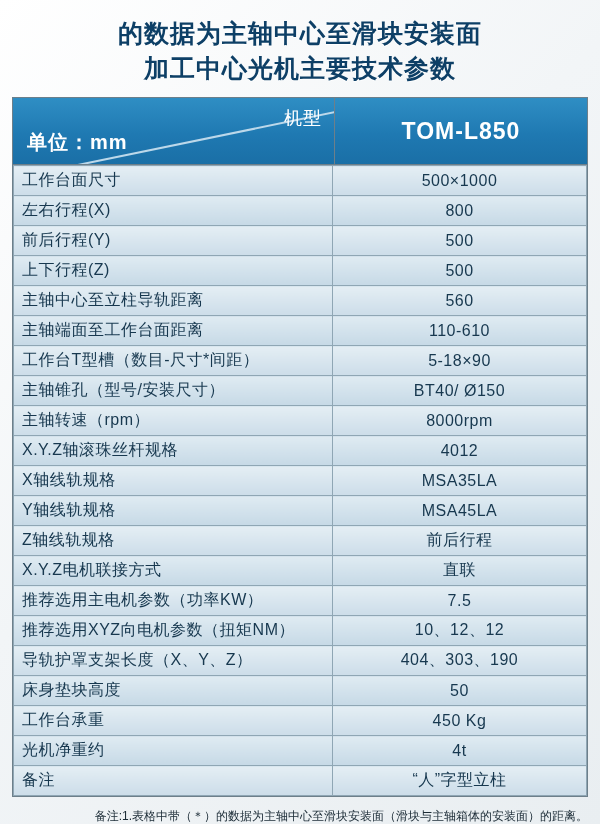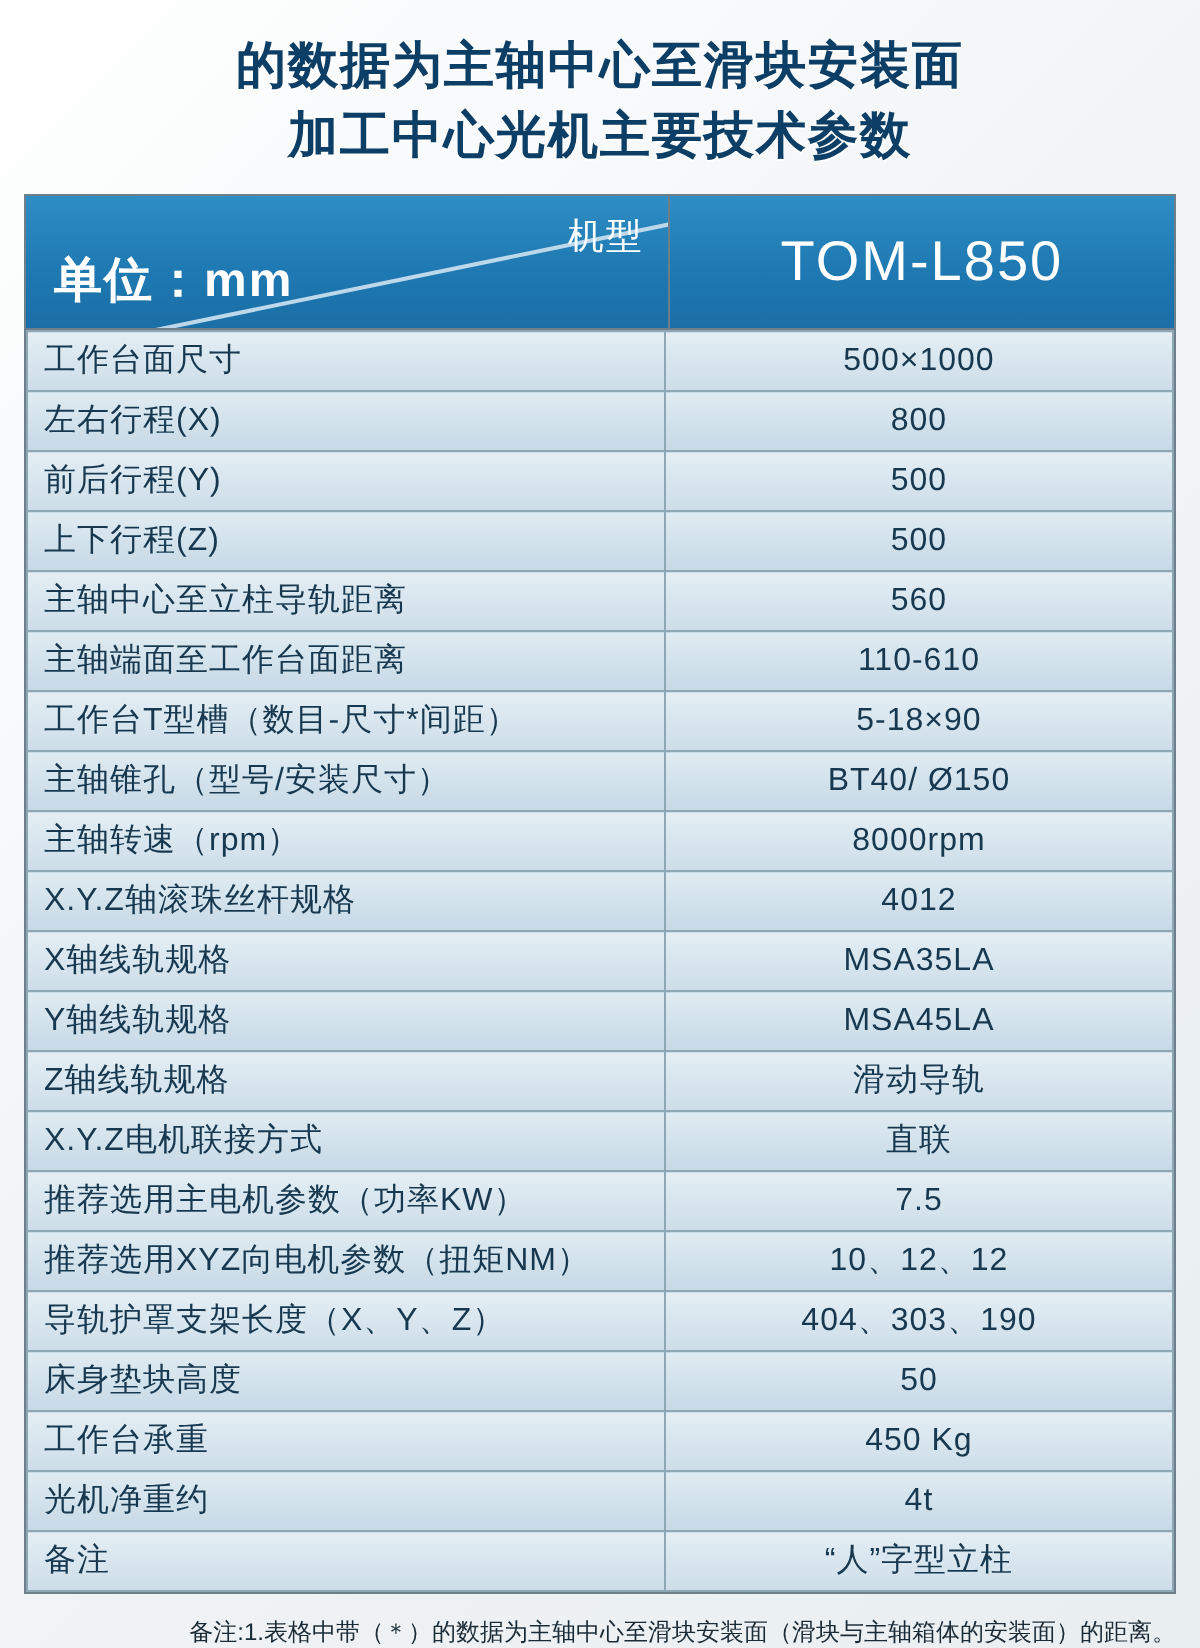--- a/index.html
+++ b/index.html
@@ -85,42 +85,42 @@
     top: -10px;
     width: 140%;
     height: 140%;
     pointer-events: none;
   }
   .hl-unit {
     position: absolute;
     left: 14px;
     bottom: 8px;
     color: #ffffff;
-    font-size: 24px;
+    font-size: 20px;
     font-weight: bold;
     letter-spacing: 1px;
   }
   .hl-model {
     position: absolute;
     right: 12px;
     top: 8px;
     color: #ffffff;
     font-size: 18px;
     font-weight: normal;
     letter-spacing: 1px;
   }
   .header-right {
     width: 44%;
     background: linear-gradient(180deg, #2f8ec4 0%, #1f79b2 55%, #1a6fa6 100%);
     display: flex;
     align-items: center;
     justify-content: center;
     color: #ffffff;
-    font-size: 28px;
-    font-weight: normal;
+    font-size: 23px;
+    font-weight: bold;
     letter-spacing: 1px;
   }
   .notes {
     margin: 10px 12px 0 12px;
     font-size: 12px;
     color: #1b2b36;
     line-height: 1.55;
     text-align: right;
   }
   .notes div {
@@ -195,21 +195,21 @@
         <tr>
           <td class="label">X轴线轨规格</td>
           <td class="value">MSA35LA</td>
         </tr>
         <tr>
           <td class="label">Y轴线轨规格</td>
           <td class="value">MSA45LA</td>
         </tr>
         <tr>
           <td class="label">Z轴线轨规格</td>
-          <td class="value">滑动导轨</td>
+          <td class="value">前后行程</td>
         </tr>
         <tr>
           <td class="label">X.Y.Z电机联接方式</td>
           <td class="value">直联</td>
         </tr>
         <tr>
           <td class="label">推荐选用主电机参数（功率KW）</td>
           <td class="value">7.5</td>
         </tr>
         <tr>

